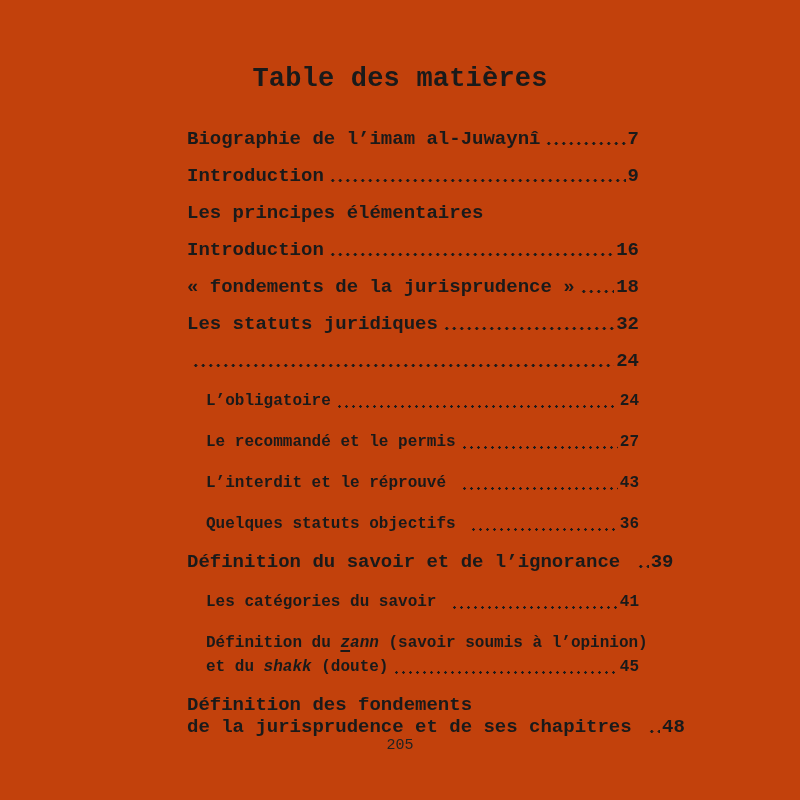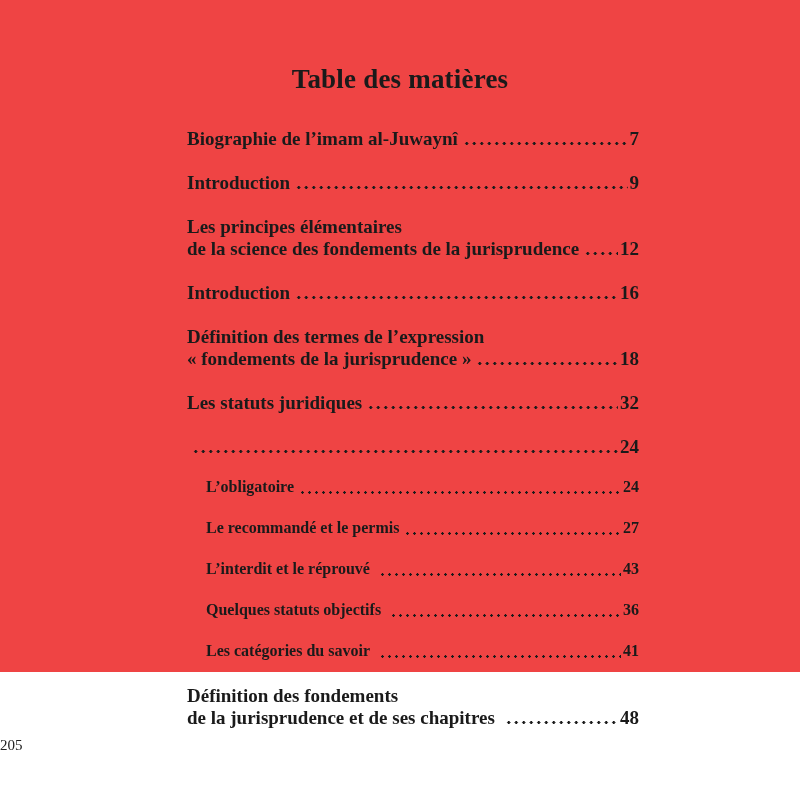--- a/index.html
+++ b/index.html
@@ -5,40 +5,41 @@
   html, body { margin: 0; padding: 0; }
   body {
     width: 800px; height: 800px;
     background: #ffffff;
     font-family: "Liberation Serif", "DejaVu Serif", serif;
     color: #1a1a1a;
     overflow: hidden;
   }
   .page {
     position: relative;
-    width: 800px; height: 672px;
-    background: #ef4444;
+    width: 800px; height: 800px;
+    background: #c2410c;
+    font-family: Liberation Mono, monospace;
   }
   .title {
     position: absolute;
     top: 64px; left: 0; right: 0;
     text-align: center;
     font-size: 27px;
     font-weight: bold;
     letter-spacing: 0.2px;
   }
   .toc {
     position: absolute;
     top: 128px;
     left: 187px;
     width: 452px;
     text-align: center;
   }
   .entry { }
-  .entry.main { margin-top: 22px; font-size: 19px; line-height: 22px; font-weight: bold; }
+  .entry.main { margin-top: 15px; font-size: 19px; line-height: 22px; font-weight: bold; }
   .entry.main:first-child { margin-top: 0; }
   .entry.sub  { margin-top: 17px; font-size: 16px; line-height: 24px; font-weight: bold; padding-left: 19px; }
   .line { display: flex; align-items: flex-end; }
   .line span { white-space: pre; }
   .it { font-style: italic; }
   .ul { text-decoration: underline; text-underline-offset: 3px; text-decoration-thickness: 1.5px; }
   .leader {
     flex: 1 1 auto;
     min-width: 12px;
     height: 5px;
@@ -50,21 +51,21 @@
   }
   .sub .leader {
     background-image: radial-gradient(circle, #1a1a1a 1.2px, transparent 1.45px);
     background-size: 7px 5px;
     margin-bottom: 4px;
   }
   .pg { }
   .folio {
     position: absolute;
     top: 737px; left: 0; right: 0;
-    text-align: left;
+    text-align: center;
     font-size: 15px;
     font-weight: normal;
     color: #222222;
   }
 </style>
 </head>
 <body>
 
 <div class="page">
   <div class="title">Table des matières</div>
@@ -80,37 +81,29 @@
         <div class="line">
           <span>Introduction</span>
           <span class="leader"></span>
           <span class="pg">9</span>
         </div>
       </div>
       <div class="entry main">
         <div class="line">
           <span>Les principes élémentaires</span>
         </div>
-        <div class="line">
-          <span>de la science des fondements de la jurisprudence</span>
-          <span class="leader"></span>
-          <span class="pg">12</span>
-        </div>
       </div>
       <div class="entry main">
         <div class="line">
           <span>Introduction</span>
           <span class="leader"></span>
           <span class="pg">16</span>
         </div>
       </div>
       <div class="entry main">
-        <div class="line">
-          <span>Définition des termes de l’expression</span>
-        </div>
         <div class="line">
           <span>« fondements de la jurisprudence »</span>
           <span class="leader"></span>
           <span class="pg">18</span>
         </div>
       </div>
       <div class="entry main">
         <div class="line">
           <span>Les statuts juridiques</span>
           <span class="leader"></span>
@@ -144,25 +137,47 @@
           <span class="pg">43</span>
         </div>
       </div>
       <div class="entry sub">
         <div class="line">
           <span>Quelques statuts objectifs </span>
           <span class="leader"></span>
           <span class="pg">36</span>
         </div>
       </div>
+      <div class="entry main">
+        <div class="line">
+          <span>Définition du savoir et de l’ignorance </span>
+          <span class="leader"></span>
+          <span class="pg">39</span>
+        </div>
+      </div>
       <div class="entry sub">
         <div class="line">
           <span>Les catégories du savoir </span>
           <span class="leader"></span>
           <span class="pg">41</span>
+        </div>
+      </div>
+      <div class="entry sub">
+        <div class="line">
+          <span>Définition du </span>
+          <span class="it ul">z</span>
+          <span class="it">ann</span>
+          <span> (savoir soumis à l’opinion)</span>
+        </div>
+        <div class="line">
+          <span>et du </span>
+          <span class="it">shakk</span>
+          <span> (doute)</span>
+          <span class="leader"></span>
+          <span class="pg">45</span>
         </div>
       </div>
       <div class="entry main">
         <div class="line">
           <span>Définition des fondements</span>
         </div>
         <div class="line">
           <span>de la jurisprudence et de ses chapitres </span>
           <span class="leader"></span>
           <span class="pg">48</span>

